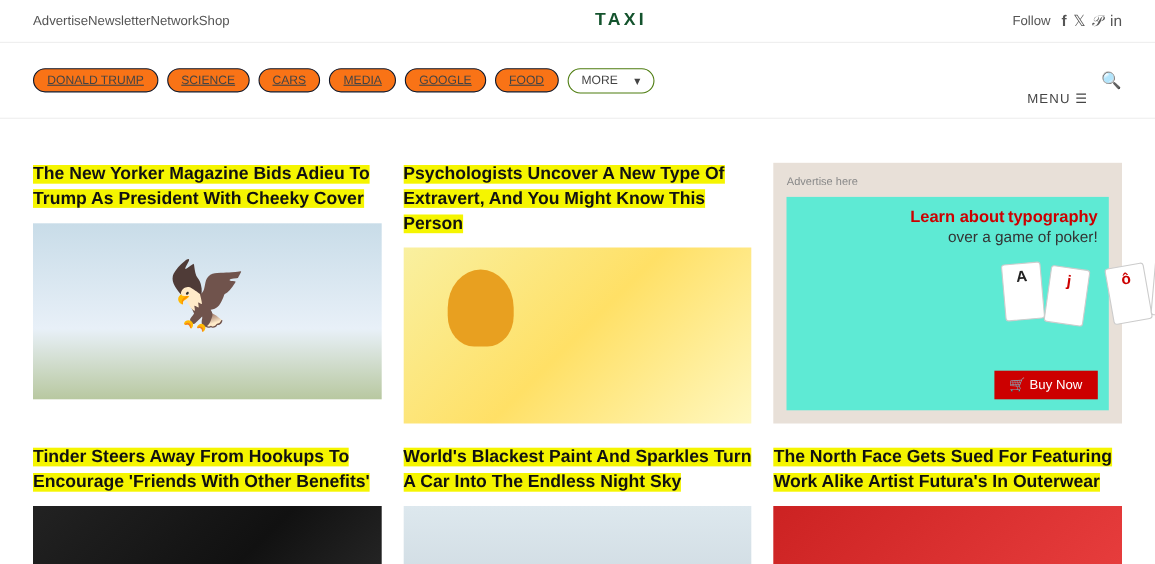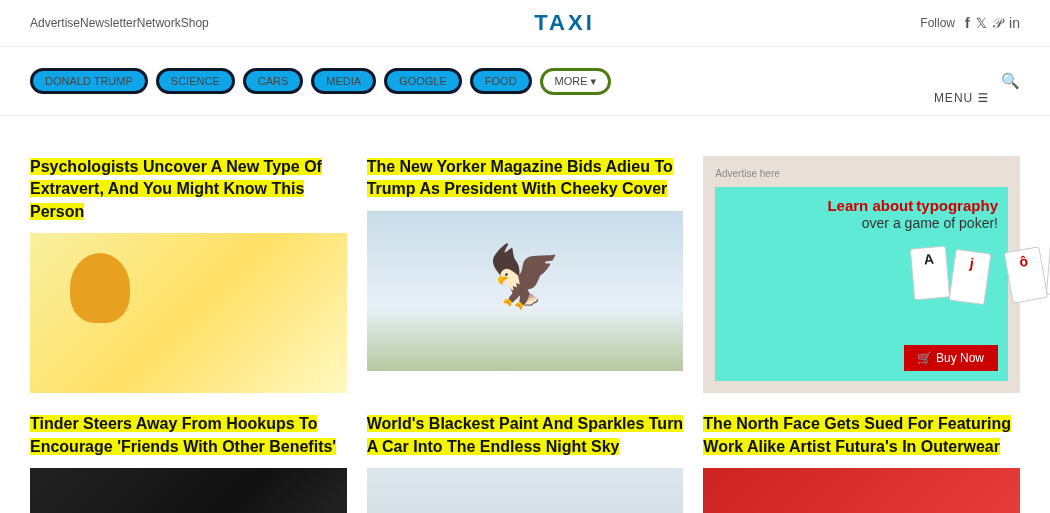--- a/index.html
+++ b/index.html
@@ -8,52 +8,53 @@
     
     .top-nav {
       display: flex;
       justify-content: space-between;
       align-items: center;
       padding: 10px 30px;
       border-bottom: 1px solid #eee;
     }
     .top-nav-left { display: flex; gap: 0; }
     .top-nav-left a { font-size: 12px; color: #555; text-decoration: none; }
-    .top-nav-center { font-size: 22px; font-weight: bold; letter-spacing: 3px; color: #0369a1; }
+    .top-nav-center { font-size: 16px; font-weight: bold; letter-spacing: 3px; color: #14532d; }
     .top-nav-right { display: flex; align-items: center; gap: 10px; font-size: 12px; color: #555; }
     .top-nav-right .social-icons { display: flex; gap: 6px; }
     .social-icon { font-size: 14px; color: #555; }
 
     
     .tags-bar {
       display: flex;
       align-items: center;
       justify-content: space-between;
       padding: 10px 30px;
       border-bottom: 1px solid #eee;
     }
     .tags-left { display: flex; gap: 8px; flex-wrap: wrap; align-items: center; }
     .tag-pill {
-      border: 3px solid #0f172a;
+      border: 1px solid #0f172a;
       border-radius: 20px;
       padding: 4px 12px;
       font-size: 11px;
       color: #444;
       cursor: pointer;
-      background: #0ea5e9;
+      background: #f97316;
+      text-decoration: underline;
     }
     .more-btn {
-      border: 3px solid #4d7c0f;
+      border: 1px solid #4d7c0f;
       border-radius: 20px;
       padding: 4px 12px;
       font-size: 11px;
       color: #444;
       cursor: pointer;
       background: #fff;
-      display: flex; align-items: center; gap: 3px;
+      display: flex; align-items: center; gap: 15px;
     }
     .tags-right { display: flex; align-items: center; gap: 12px; font-size: 12px; color: #444; }
     .menu-btn { cursor: pointer; letter-spacing: 1px; font-size: 12px; margin-top: 34px; }
     .search-icon-btn { cursor: pointer; font-size: 15px; color: #555; }
 
     
     .main-content {
       padding: 20px 30px;
       max-width: 1050px;
       margin: 0 auto;
@@ -212,30 +213,30 @@
     <span class="search-icon-btn">🔍</span>
   </div>
 </div>
 
 <div class="main-content">
 
   <div class="section-row">
 
     <div class="article-card">
       <div>
+        <span class="article-title">The New Yorker Magazine Bids Adieu To Trump As President With Cheeky Cover</span>
+      </div>
+      <div class="img-placeholder img-eagle"></div>
+    </div>
+
+    <div class="article-card">
+      <div>
         <span class="article-title">Psychologists Uncover A New Type Of Extravert, And You Might Know This Person</span>
       </div>
       <div class="img-placeholder img-introvert"></div>
-    </div>
-
-    <div class="article-card">
-      <div>
-        <span class="article-title">The New Yorker Magazine Bids Adieu To Trump As President With Cheeky Cover</span>
-      </div>
-      <div class="img-placeholder img-eagle"></div>
     </div>
 
     <div class="ad-block">
       <div class="ad-label">Advertise here</div>
       <div class="ad-inner">
         <div>
           <span class="ad-title-red">Learn about</span>
           <span class="ad-title-red"> </span>
           <span class="ad-title-red" style="color:#cc0000;font-weight:bold;font-size:15px;">typography</span>
         </div>

